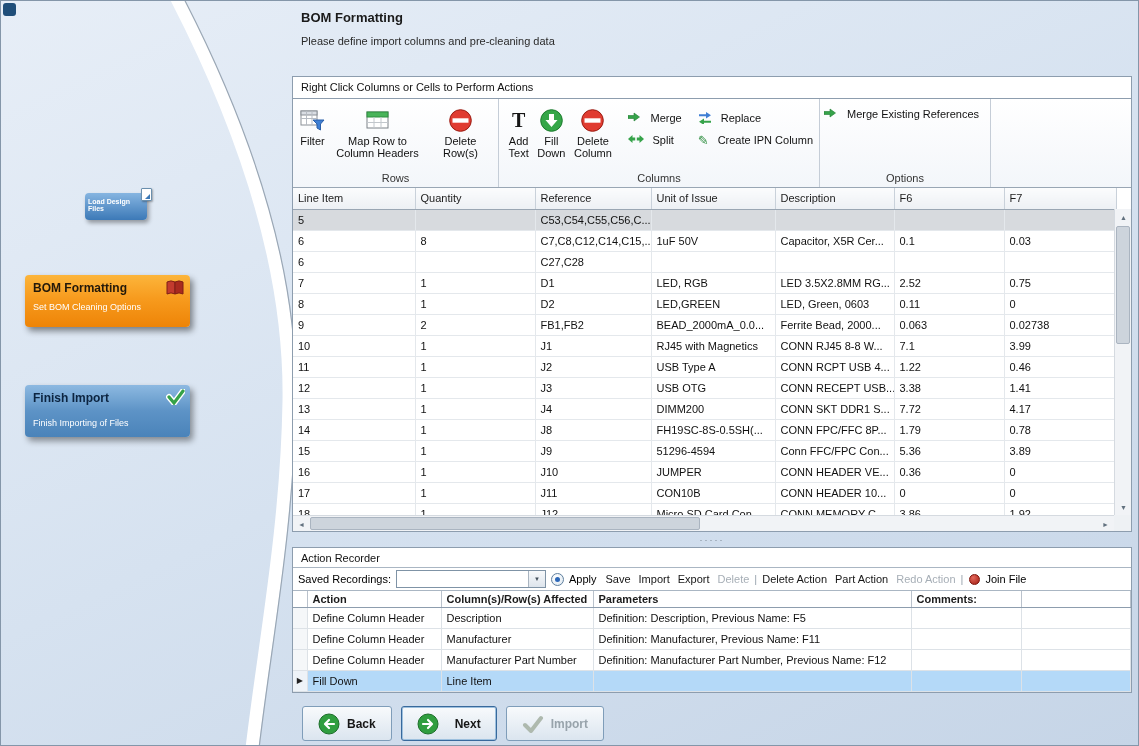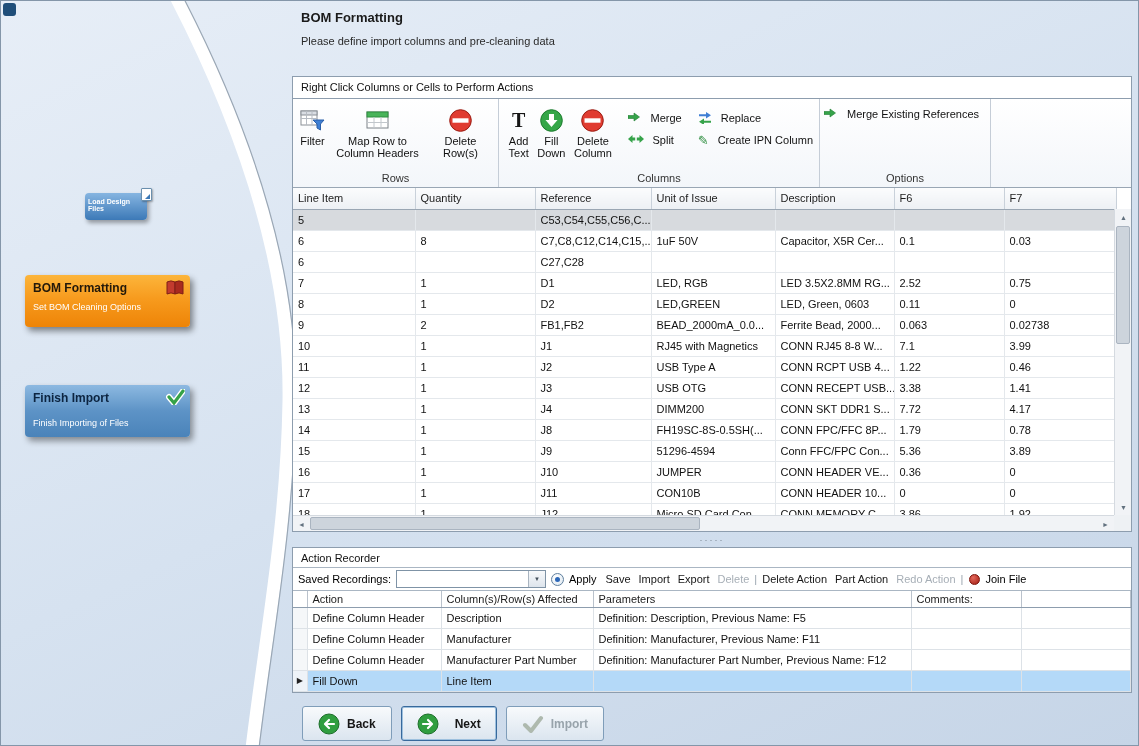--- a/index.html
+++ b/index.html
@@ -103,21 +103,21 @@
     background:radial-gradient(circle at 38% 32%,#ffffff,#dbe6ef); position:relative; flex:0 0 auto; }
   .radio:after { content:""; position:absolute; left:3px; top:3px; width:5px; height:5px; border-radius:50%;
     background:#2c67b8; }
   .rlink { margin:0 4px; color:#161616; cursor:default; }
   .rlink.dis { color:#a6aeb6; }
   .lsep { color:#9aa5af; margin:0 1px; }
   .join-icon { width:11px; height:11px; border-radius:50%; display:inline-block;
     background:radial-gradient(circle at 35% 30%,#e4685c,#a11b10); border:1px solid #7d130a; flex:0 0 auto; }
 
   table.rec { border-collapse:collapse; table-layout:fixed; width:838px; }
-  table.rec th { height:16px; font-size:11px; font-weight:normal; text-align:left; padding:0 0 0 5px;
+  table.rec th { height:16px; font-size:11px; font-weight:bold; text-align:left; padding:0 0 0 5px;
     border-right:1px solid #bac2cc; border-bottom:1px solid #8d9dae; background:#fff; color:#1c1c1c;
     white-space:nowrap; overflow:hidden; }
   table.rec td { height:21px; font-size:11px; padding:0 0 0 5px; color:#111;
     border-right:1px solid #dde2e7; border-bottom:1px solid #dde2e7; white-space:nowrap; overflow:hidden; }
   table.rec td.gut { padding:0; text-align:center; font-size:8px; color:#222; background:#f5f7f9; }
   table.rec tr.active td { background:#b4d9f8; }
   table.rec tr.active td.gut { background:#eef3f8; }
 
   
   .footer { position:absolute; left:301px; top:705px; display:flex; gap:9px; }

